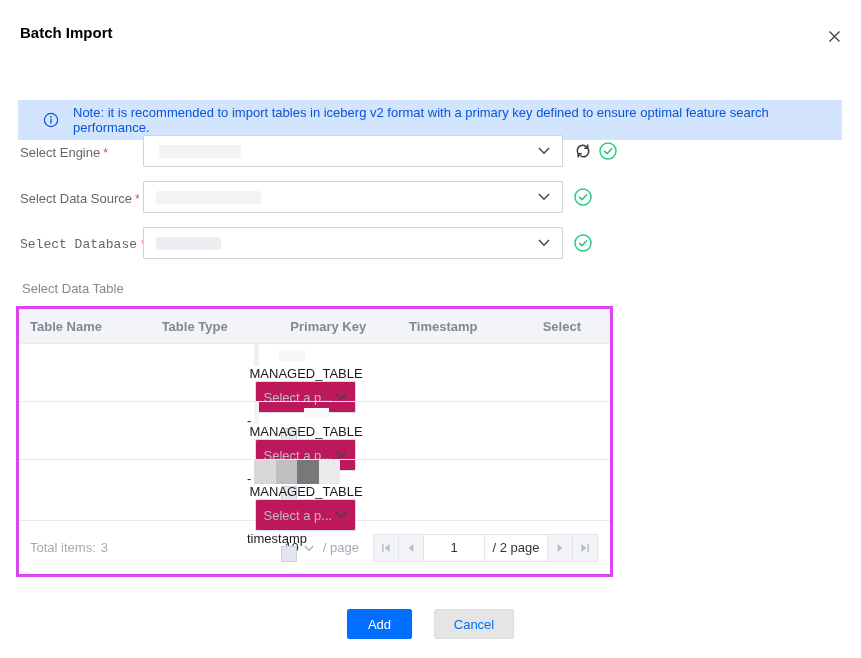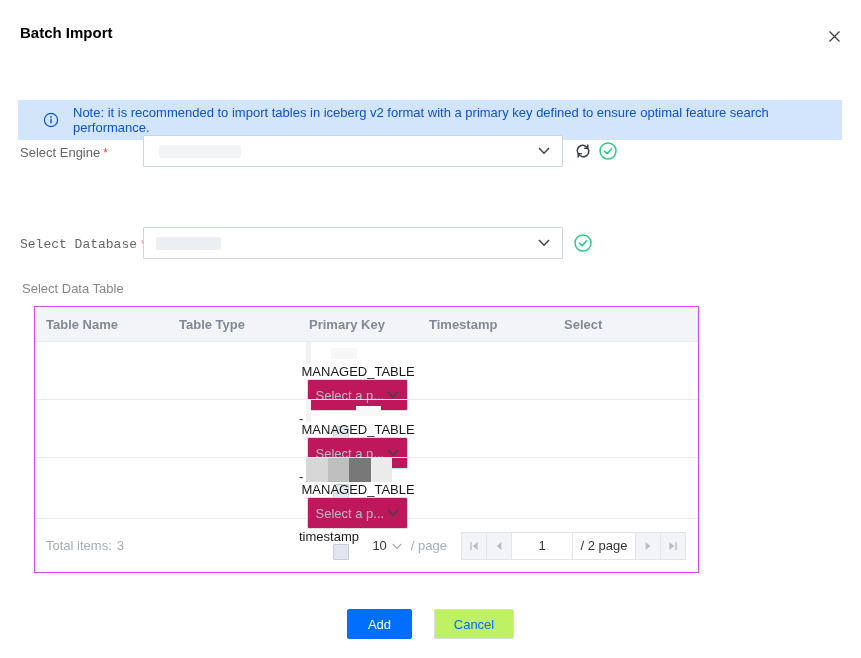--- a/index.html
+++ b/index.html
@@ -40,22 +40,22 @@
   .blur-database { width: 65px; background: #eceef1; }
   .sel-chevron { width: 12px; height: 8px; flex: 0 0 auto; }
   .icon-slot { position: absolute; top: 6px; width: 20px; height: 20px;
                display: flex; align-items: center; justify-content: center; }
   .slot-refresh { left: 573px; cursor: pointer; }
   .slot-check-1 { left: 598px; }
   .slot-check-23 { left: 573px; }
 
   
   .table-label { position: absolute; left: 22px; top: 281px; color: #888; }
-  .data-table { position: absolute; left: 34px; top: 306px; width: 665px;
-                border: 1px solid #d946ef; background: #fff; }
+  .data-table { position: absolute; left: 16px; top: 306px; width: 597px;
+                border: 3px solid #d946ef; background: #fff; }
   .thead { display: flex; align-items: center; height: 34px; background: #f2f4f7; color: #828996; font-weight: bold; }
   .trow { display: flex; align-items: center; border-top: 1px solid #e8eaef; height: 58px; position: relative; flex-direction: column; }
   .trow.tall { height: 61px; }
   .cell-name { width: 144px; padding-left: 11px; position: relative; height: 100%; display: flex; align-items: center; }
   .cell-type { width: 130px; }
   .cell-pk { width: 120px; }
   .cell-ts { width: 135px; }
   .cell-select { width: 68px; }
   .thead .cell-name { height: auto; }
   .type-text { color: #1a1a1a; }
@@ -97,21 +97,21 @@
               text-align: center; font-size: 13px; color: #333; font-family: inherit; }
   .pg-pagecount { width: 64px; height: 28px; border: 1px solid #e2e5ea; background: #fff; margin-left: -1px;
                   display: flex; align-items: center; justify-content: center; color: #333; }
 
   
   .footer { position: absolute; left: 0; top: 609px; width: 861px;
             display: flex; justify-content: center; gap: 22px; }
   .btn { height: 30px; border-radius: 2px; font-size: 13px; font-family: inherit;
          display: flex; align-items: center; justify-content: center; cursor: pointer; }
   .btn-add { width: 65px; background: #006eff; color: #fff; border: 1px solid #006eff; }
-  .btn-cancel { width: 80px; background: #bef264; color: #006eff; border: 1px solid #dbdde1; }
+  .btn-cancel { width: 80px; background: #e5e5e5; color: #006eff; border: 1px solid #dbdde1; }
 </style>
 </head>
 <body>
 
 <div class="dialog">
 
   <div class="dlg-title">Batch Import</div>
 
   <div class="dlg-close">
     <svg width="13" height="13" viewBox="0 0 13 13">
@@ -149,20 +149,39 @@
       </svg>
     </div>
     <div class="icon-slot slot-check-1">
       <svg width="20" height="20" viewBox="0 0 20 20">
         <circle cx="10" cy="10" r="8" fill="none" stroke="#29cc85" stroke-width="1.5"></circle>
         <polyline points="6.6,10.3 9.1,12.7 13.6,7.8" fill="none" stroke="#29cc85" stroke-width="1.7" stroke-linecap="round" stroke-linejoin="round"></polyline>
       </svg>
     </div>
   </div>
 
+  <div class="form-row r2">
+    <span class="form-label">
+      <span>Select Data Source</span><span class="req">*</span>
+    </span>
+    <div class="form-select">
+      <span class="sel-value">
+          <span class="blur-line blur-source"></span>
+        </span>
+      <svg class="sel-chevron" viewBox="0 0 12 8">
+        <polyline points="1,1 6,6.2 11,1" fill="none" stroke="#444" stroke-width="1.5"></polyline>
+      </svg>
+    </div>
+    <div class="icon-slot slot-check-23">
+      <svg width="20" height="20" viewBox="0 0 20 20">
+        <circle cx="10" cy="10" r="8" fill="none" stroke="#29cc85" stroke-width="1.5"></circle>
+        <polyline points="6.6,10.3 9.1,12.7 13.6,7.8" fill="none" stroke="#29cc85" stroke-width="1.7" stroke-linecap="round" stroke-linejoin="round"></polyline>
+      </svg>
+    </div>
+  </div>
 
   <div class="form-row r3">
     <span class="form-label">
       <span>Select Database</span><span class="req">*</span>
     </span>
     <div class="form-select">
       <span class="sel-value">
           <span class="blur-line blur-database"></span>
         </span>
       <svg class="sel-chevron" viewBox="0 0 12 8">

